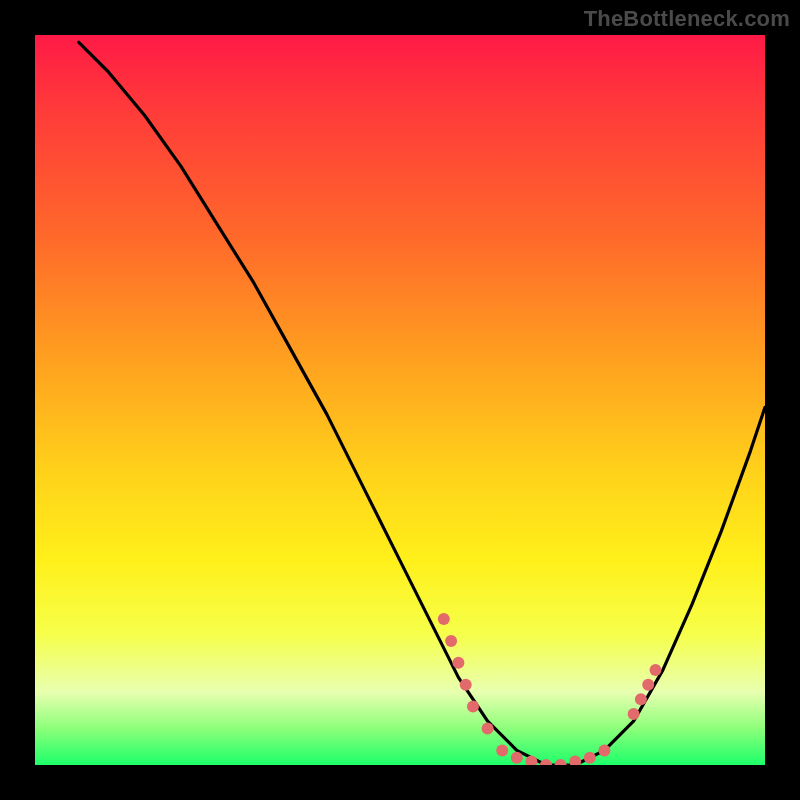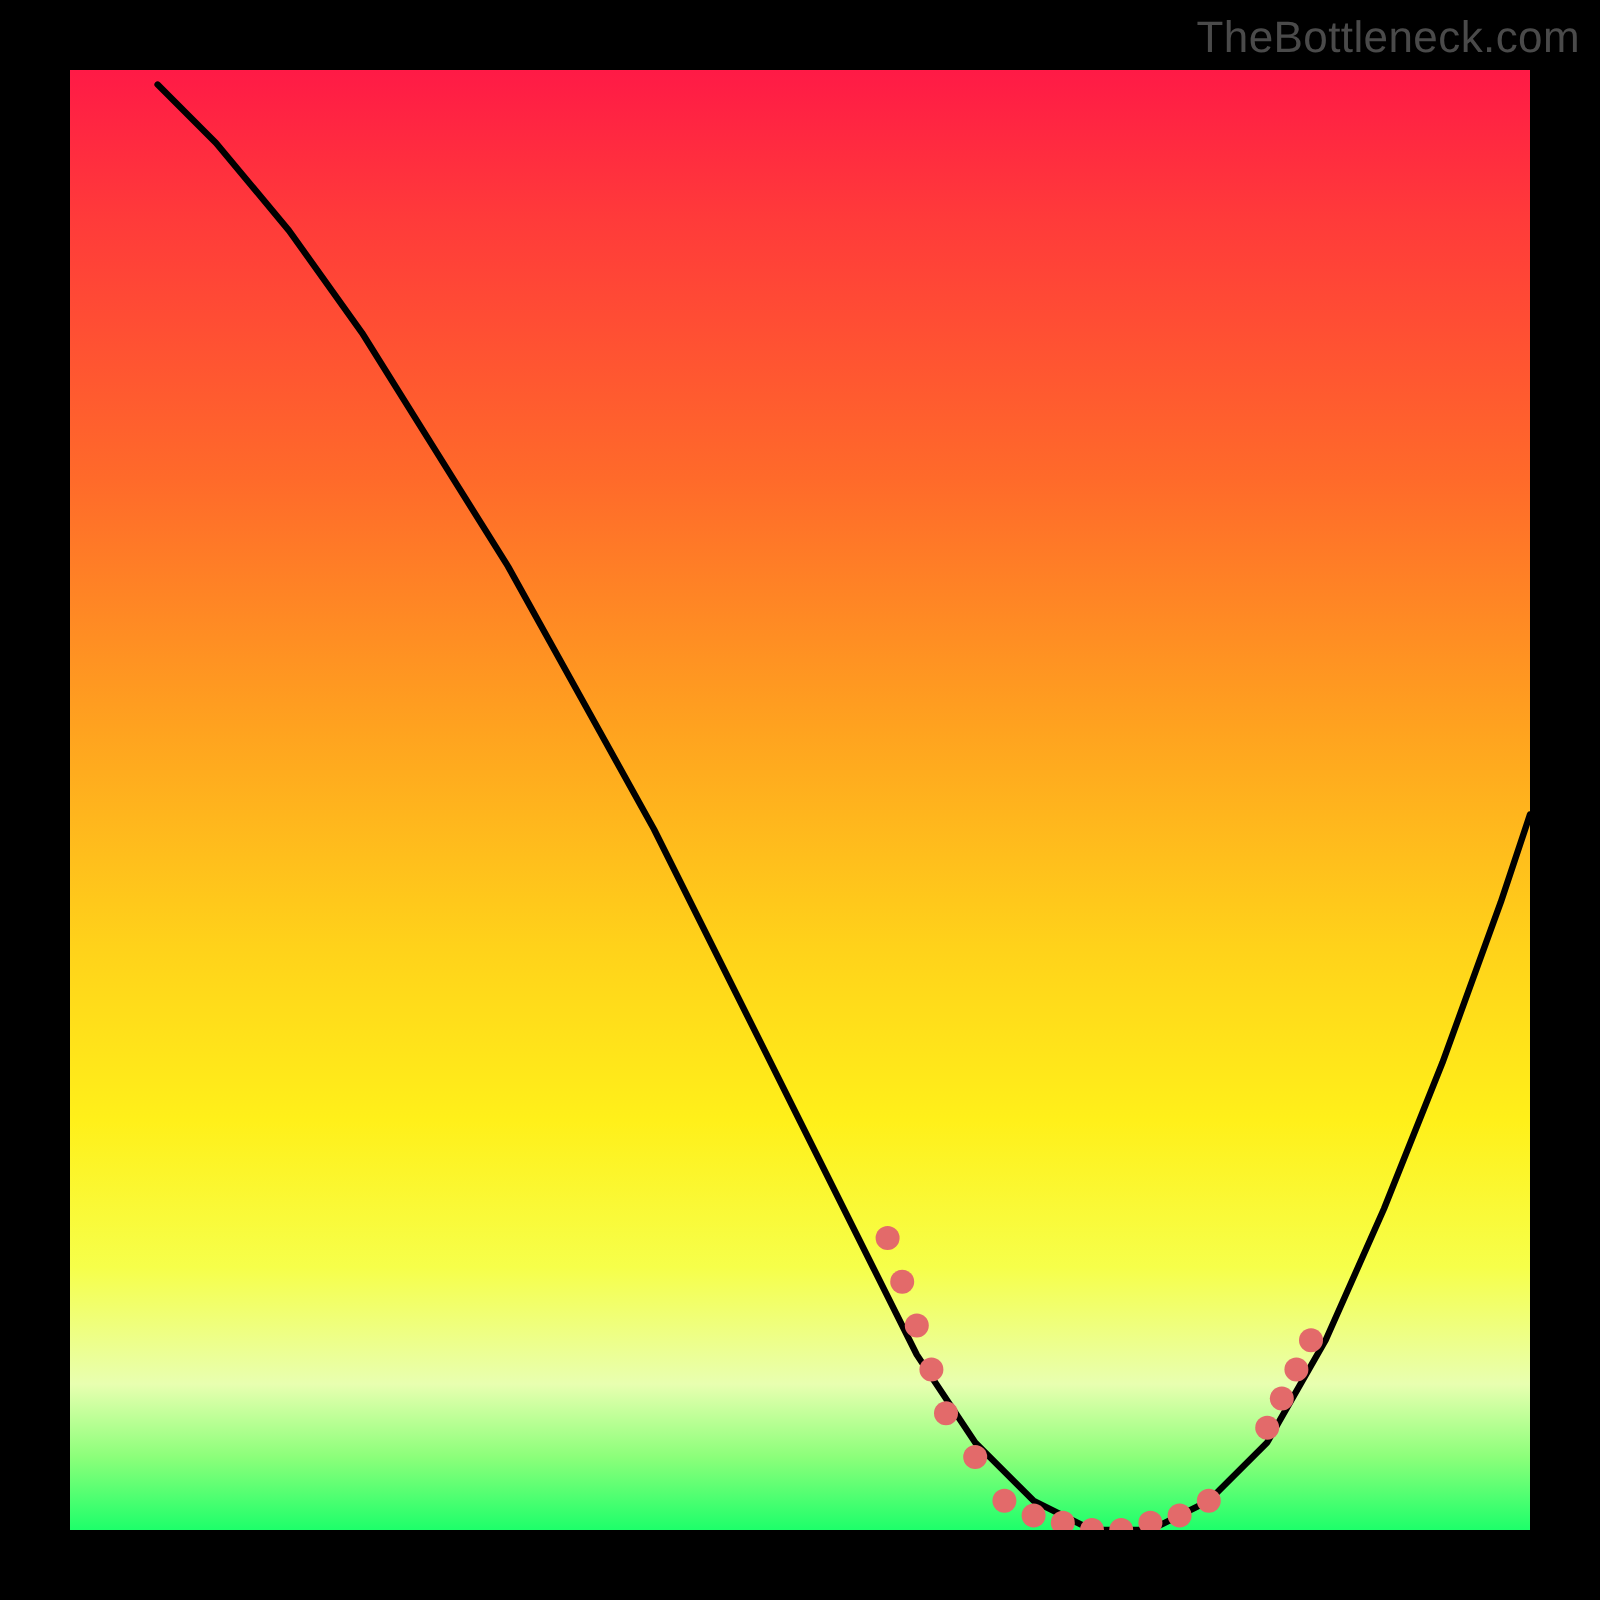--- a/index.html
+++ b/index.html
@@ -39,21 +39,21 @@
       #8cff7a 95%,
       #1dff6a 100%
     );
   }
   .watermark {
     position: absolute;
     top: 6px;
     right: 10px;
     color: #4a4a4a;
     font-size: 22px;
-    font-weight: 400;
+    font-weight: 700;
     letter-spacing: 0.2px;
     user-select: none;
   }
   svg {
     position: absolute;
     left: 0;
     top: 0;
   }
   .curve {
     fill: none;

